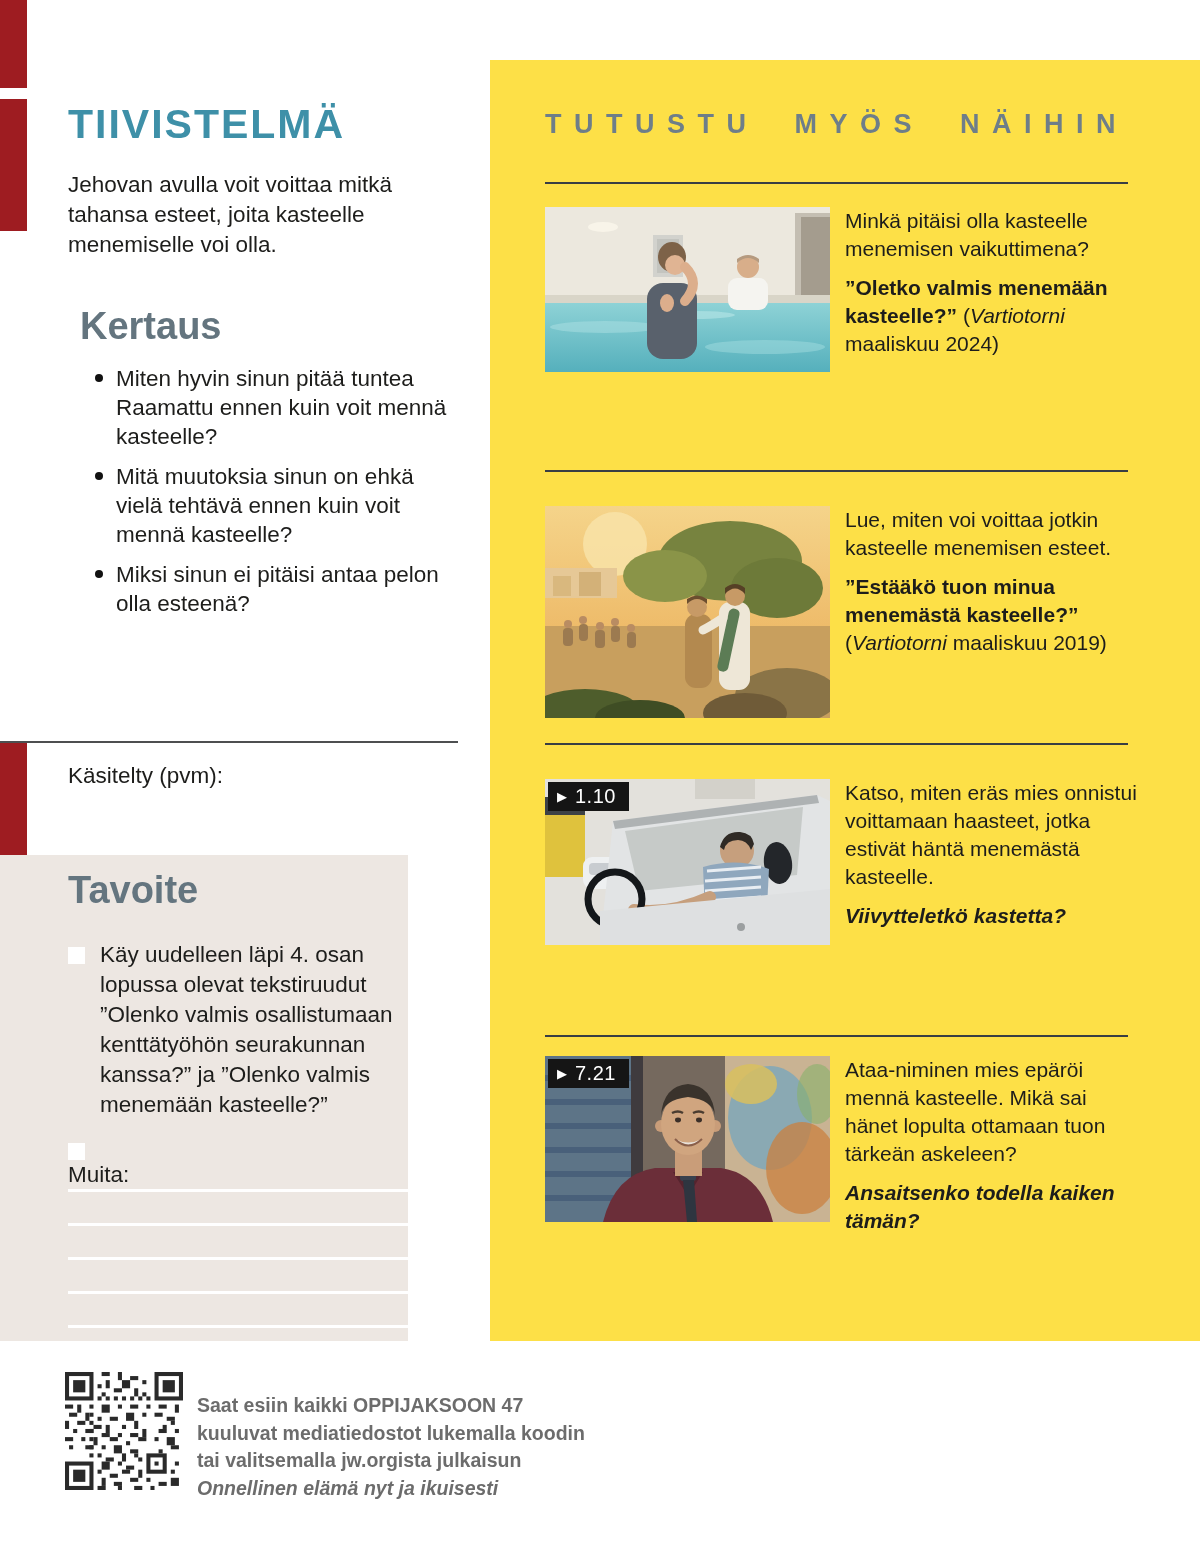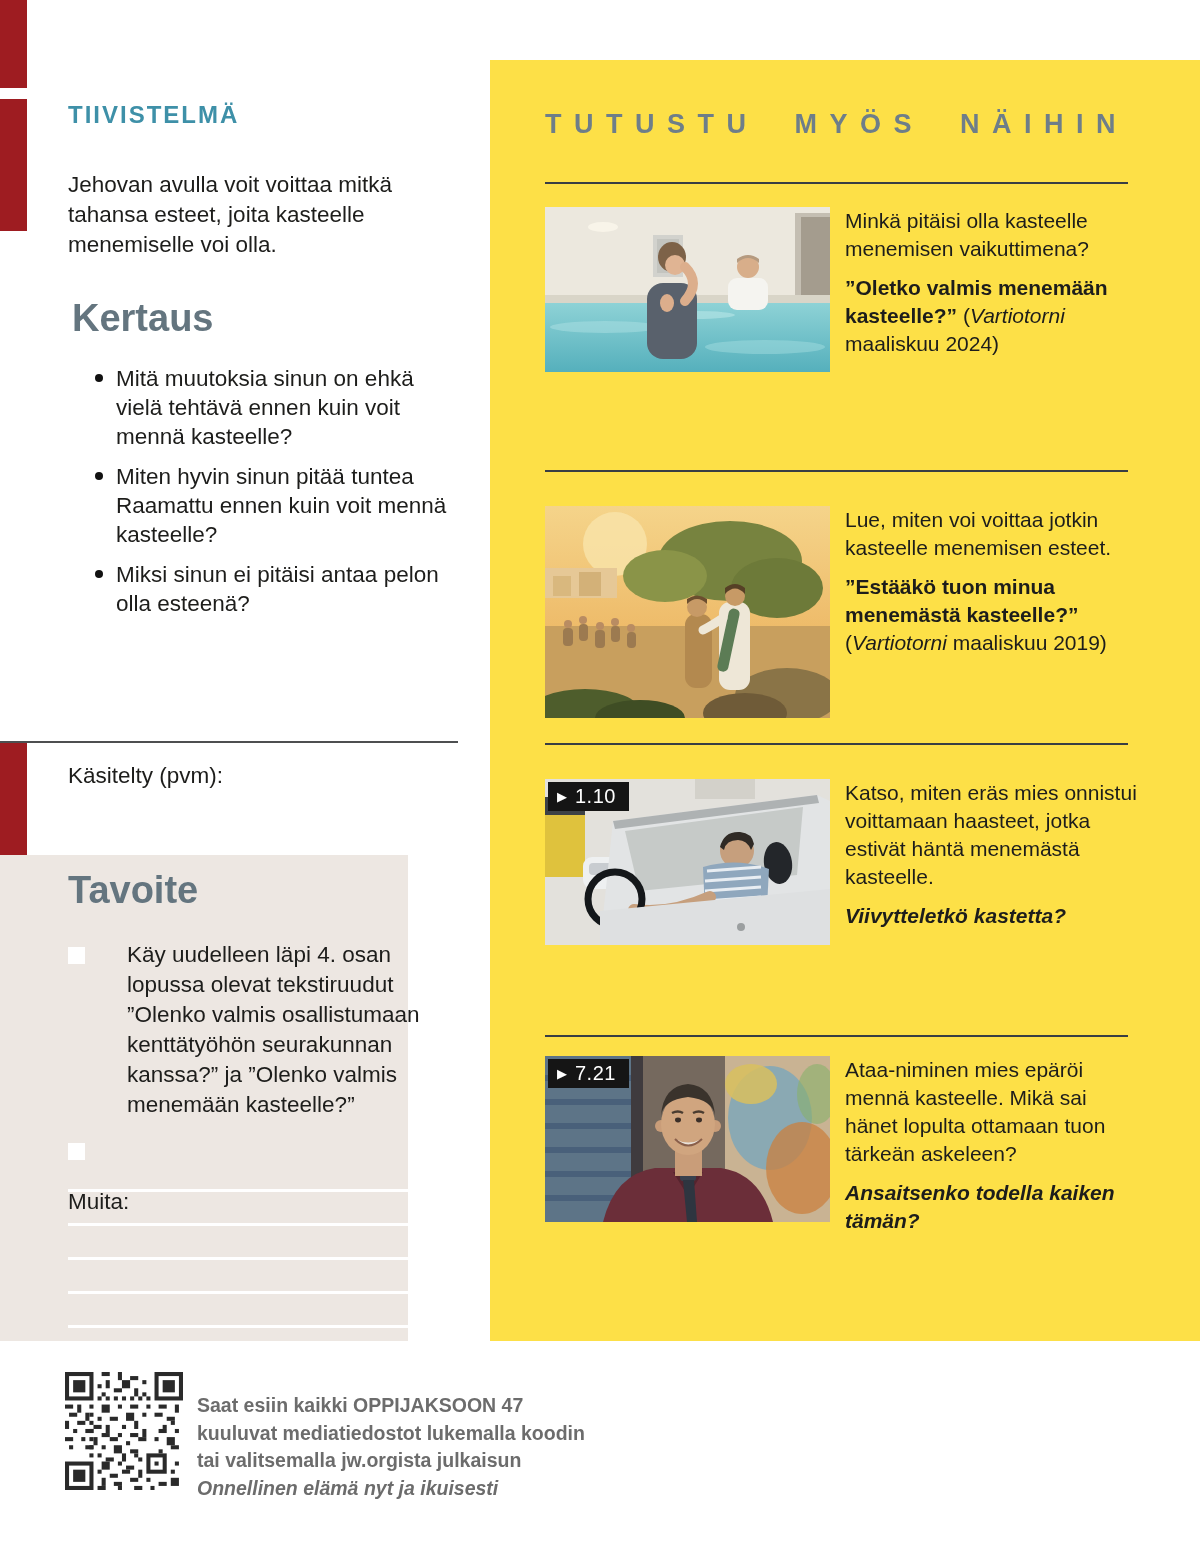--- a/index.html
+++ b/index.html
@@ -6,35 +6,35 @@
   .page{position:relative;width:1200px;height:1543px;background:#ffffff;overflow:hidden;
         font-family:"Liberation Sans","DejaVu Sans",sans-serif;color:#1d1d1b;}
 
   
   .edge-tab{position:absolute;left:0;width:27px;background:#9e1c21;}
   .tab-a{top:0;height:88px;}
   .tab-b{top:99px;height:132px;}
   .tab-c{top:741px;height:115px;}
 
   
-  .summary-h{position:absolute;left:68px;top:101px;margin:0;font-size:24px;font-weight:700;
+  .summary-h{position:absolute;left:68px;top:101px;margin:0;font-size:41px;font-weight:700;
              letter-spacing:2px;color:#3e90a8;}
   .summary-body{position:absolute;left:68px;top:170px;width:378px;margin:0;
                 font-size:22.5px;line-height:30px;}
-  .review-h{position:absolute;left:68px;top:293px;margin:4px;font-size:38px;font-weight:600;color:#64757f;}
+  .review-h{position:absolute;left:68px;top:293px;margin:12px;font-size:38px;font-weight:600;color:#64757f;}
   .review-list{position:absolute;left:68px;top:364px;width:395px;margin:0;padding:0;list-style:none;}
   .review-list li{display:flex;margin:0 0 11px 0;font-size:22.5px;line-height:29px;}
   .review-list .dot{flex:0 0 8px;width:8px;height:8px;border-radius:50%;background:#111;
                     margin:10px 13px 0 27px;}
   .left-divider{position:absolute;left:0;top:741px;width:458px;height:2px;background:#4d4f50;}
   .processed{position:absolute;left:68px;top:763px;font-size:22.5px;}
 
   .goal-box{position:absolute;left:0;top:855px;width:408px;height:486px;background:#ede7e2;}
   .goal-h{position:absolute;left:68px;top:14px;margin:0;font-size:38px;font-weight:600;color:#64757f;}
-  .goal-item{position:absolute;left:68px;width:352px;display:flex;gap:27px;}
+  .goal-item{position:absolute;left:68px;width:352px;display:flex;}
   .goal-item .checkbox{flex:0 0 17px;width:17px;height:17px;background:#ffffff;margin:7px 15px 0 0;}
   .goal-item .gtext{font-size:22.5px;line-height:30px;}
   .gi-1{top:85px;}
   .gi-2{top:281px;flex-direction:column;}
   .write-line{position:absolute;left:68px;width:389px;height:3px;background:#ffffff;}
 
   
   .explore{position:absolute;left:490px;top:60px;width:761px;height:1281px;background:#fde047;}
   .explore-h{position:absolute;left:55px;top:49px;margin:0;font-size:27px;font-weight:700;
              letter-spacing:12.5px;word-spacing:16px;color:#6e7e89;white-space:nowrap;}
@@ -66,25 +66,25 @@
   <div class="edge-tab tab-b"></div>
   <div class="edge-tab tab-c"></div>
 
   <h1 class="summary-h">TIIVISTELMÄ</h1>
   <p class="summary-body">Jehovan avulla voit voittaa mitkä tahansa esteet, joita kasteelle menemiselle voi olla.</p>
 
   <h2 class="review-h">Kertaus</h2>
   <ul class="review-list">
     <li>
       <span class="dot"></span>
-      <span>Mitä muutoksia sinun on ehkä vielä tehtävä ennen kuin voit mennä kasteelle?</span>
+      <span>Miten hyvin sinun pitää tuntea Raamattu ennen kuin voit mennä kasteelle?</span>
     </li>
     <li>
       <span class="dot"></span>
-      <span>Miten hyvin sinun pitää tuntea Raamattu ennen kuin voit mennä kasteelle?</span>
+      <span>Mitä muutoksia sinun on ehkä vielä tehtävä ennen kuin voit mennä kasteelle?</span>
     </li>
     <li>
       <span class="dot"></span>
       <span>Miksi sinun ei pitäisi antaa pelon olla esteenä?</span>
     </li>
   </ul>
 
   <div class="left-divider"></div>
   <div class="processed">Käsitelty (pvm):</div>
 

